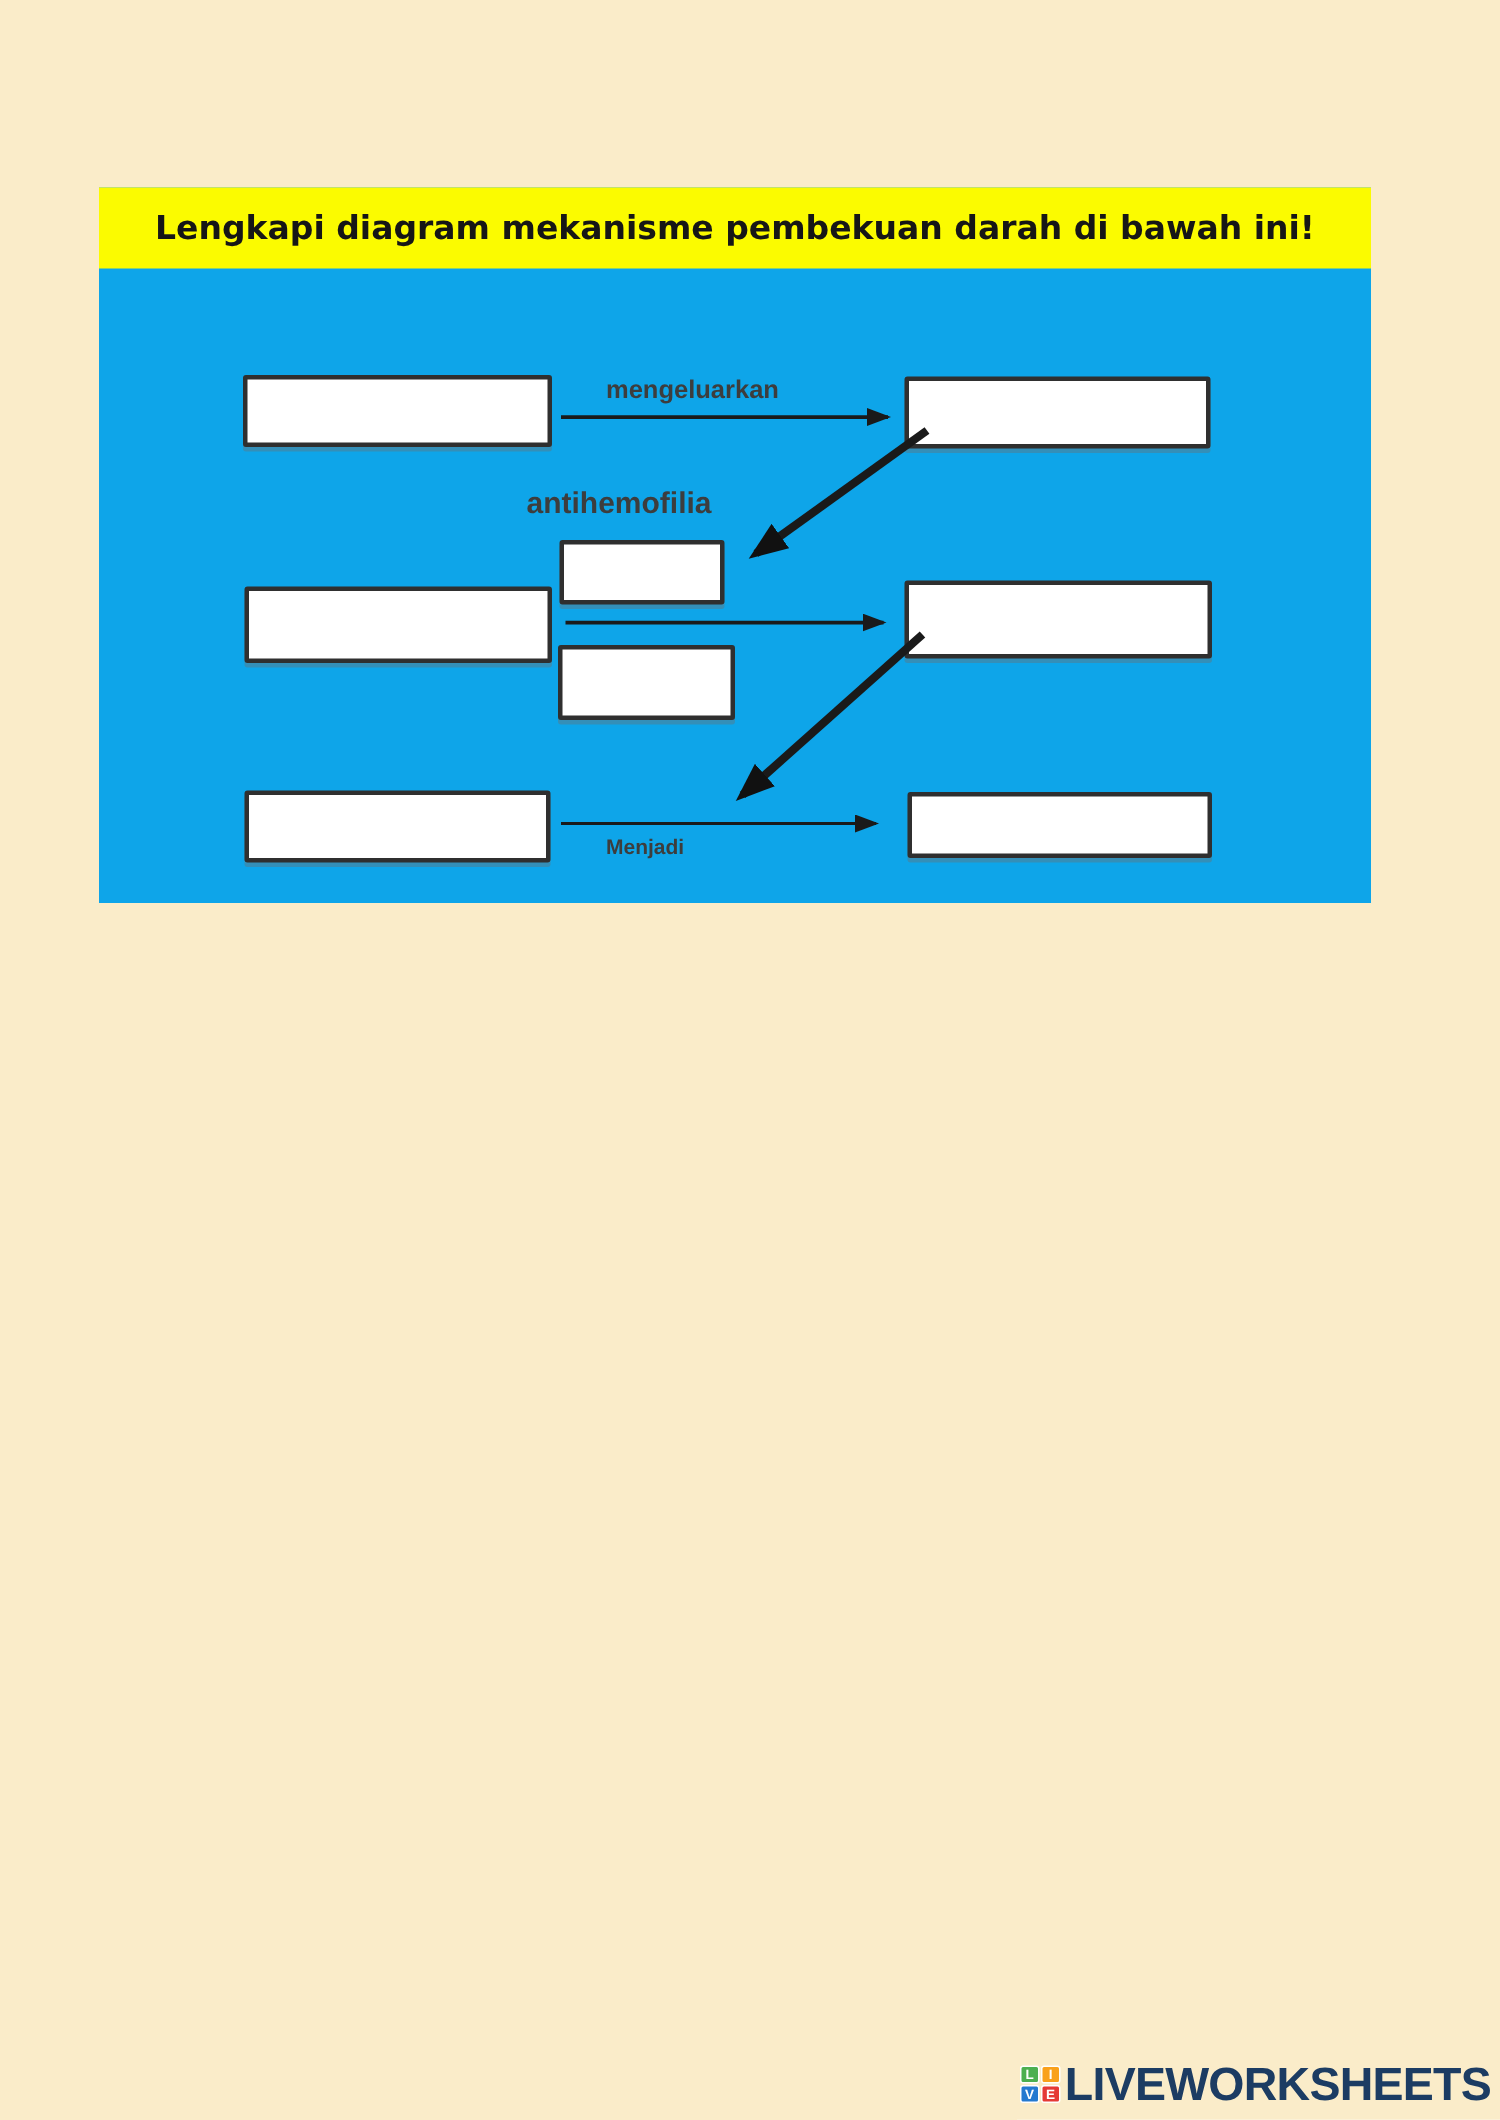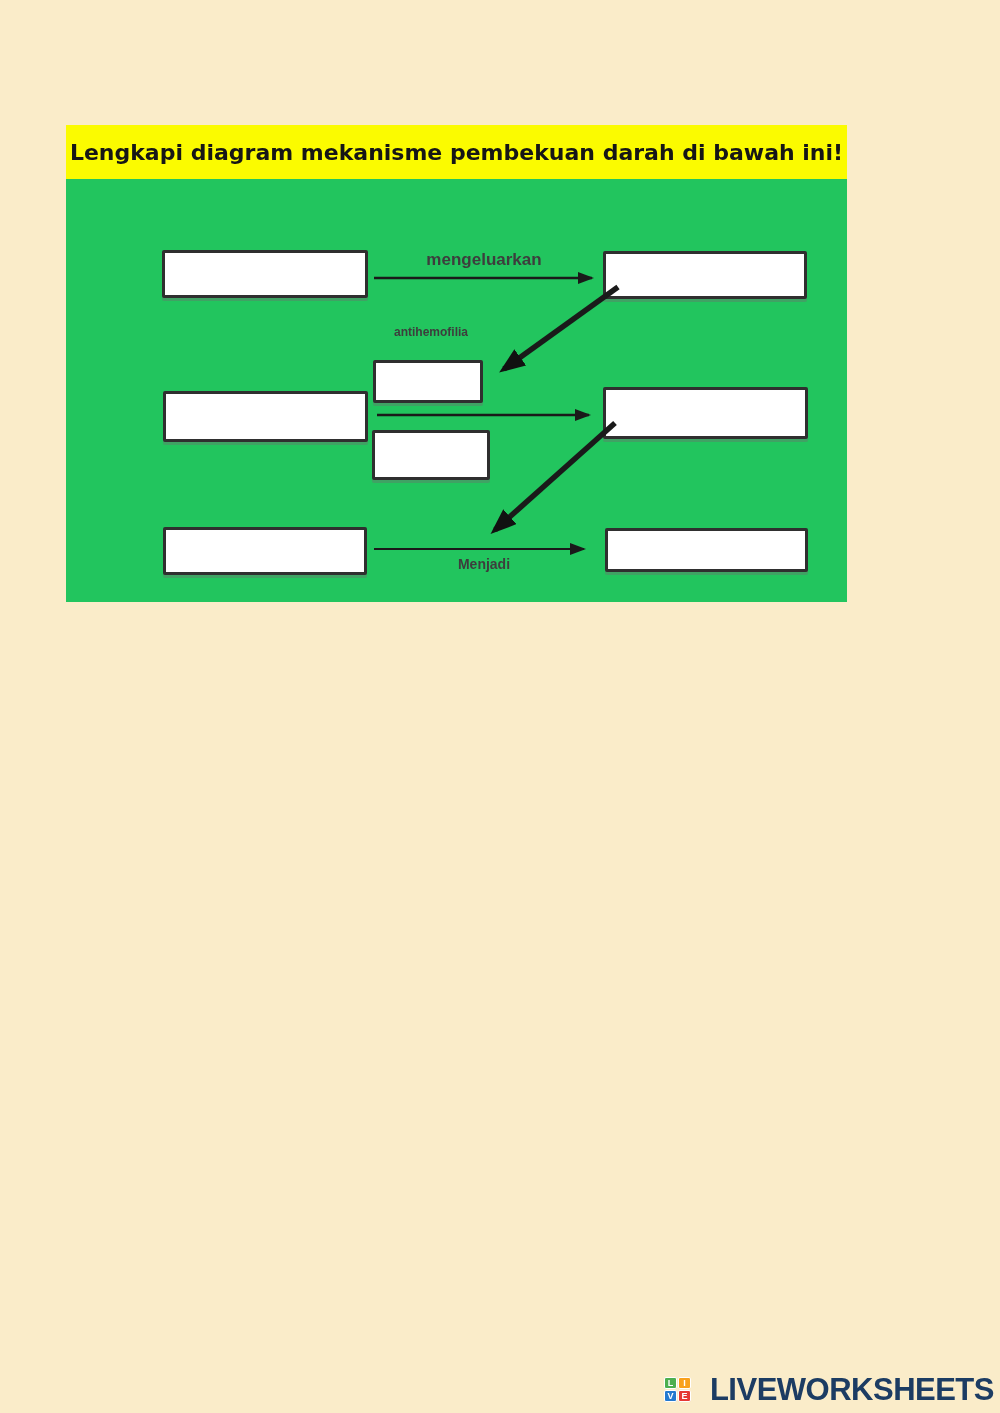--- a/index.html
+++ b/index.html
@@ -4,22 +4,22 @@
 <style>
   html,body{margin:0;padding:0;}
   .page{
     position:relative;
     width:1000px;height:1413px;
     overflow:hidden;
     font-family:"Liberation Sans",sans-serif;
   }
   .sheet{
     position:absolute;left:66px;top:125px;
-    width:781px;height:477px;
-    background:#22c55e;
+    width:848px;height:477px;
+    background:#0ea5e9;
   }
   .banner{
     position:absolute;left:0;top:0;
     width:100%;height:54px;
     display:flex;align-items:center;justify-content:center;
   }
   .banner-title{
     font-family:"DejaVu Sans",sans-serif;
     font-weight:700;font-size:22px;color:#161616;
     letter-spacing:0px;
@@ -27,25 +27,25 @@
   .box{
     position:absolute;
     background:#ffffff;
     border:3px solid #2f2f2f;
     border-radius:2px;
     box-shadow:0 3px 0 rgba(110,110,110,0.4);
     box-sizing:border-box;
   }
   .dlabel{
     position:absolute;
-    width:160px;text-align:center;
+    width:160px;text-align:left;
     font-weight:700;color:#3d3d3d;
   }
   .lbl-mengeluarkan{left:338px;top:125px;font-size:17px;}
-  .lbl-antihemofilia{left:285px;top:200px;font-size:12px;}
+  .lbl-antihemofilia{left:285px;top:200px;font-size:20px;}
   .lbl-menjadi{left:338px;top:431px;font-size:14px;}
   .arrows{
     position:absolute;left:0;top:0;width:848px;height:477px;
     pointer-events:none;
   }
   .arrows line{stroke:#1a1a1a;}
   .footer-logo{
     position:absolute;right:6px;bottom:8px;
     display:flex;align-items:center;gap:3px;
   }
@@ -118,16 +118,16 @@
 
   </div>
 
   <div class="footer-logo">
     <div class="logo-grid">
       <span class="logo-sq" style="background: rgb(76, 175, 80);">L</span>
       <span class="logo-sq" style="background: rgb(249, 161, 27);">I</span>
       <span class="logo-sq" style="background: rgb(36, 121, 208);">V</span>
       <span class="logo-sq" style="background: rgb(229, 57, 53);">E</span>
     </div>
-    <span class="logo-text" style="color: rgb(28, 60, 99); margin-left: 16px;">LIVEWORKSHEETS</span>
+    <span class="logo-text" style="color: rgb(28, 60, 99);">LIVEWORKSHEETS</span>
   </div>
 
 </div>
 
 </body></html>

